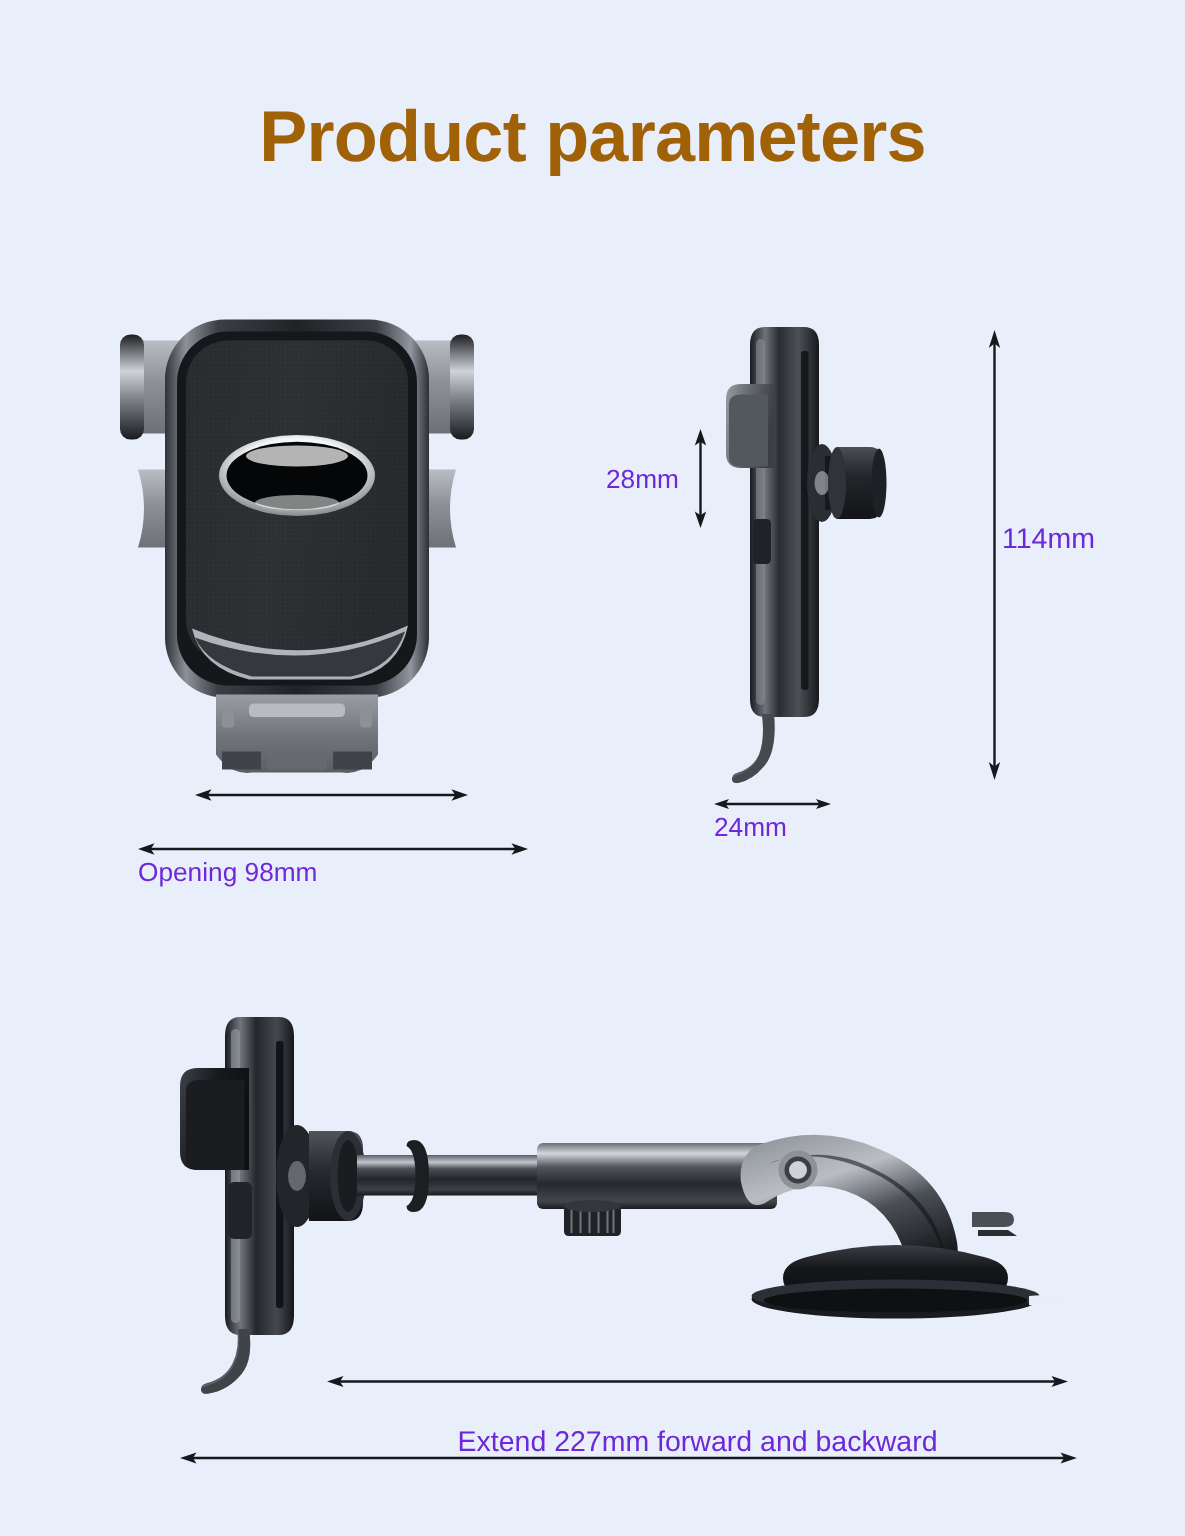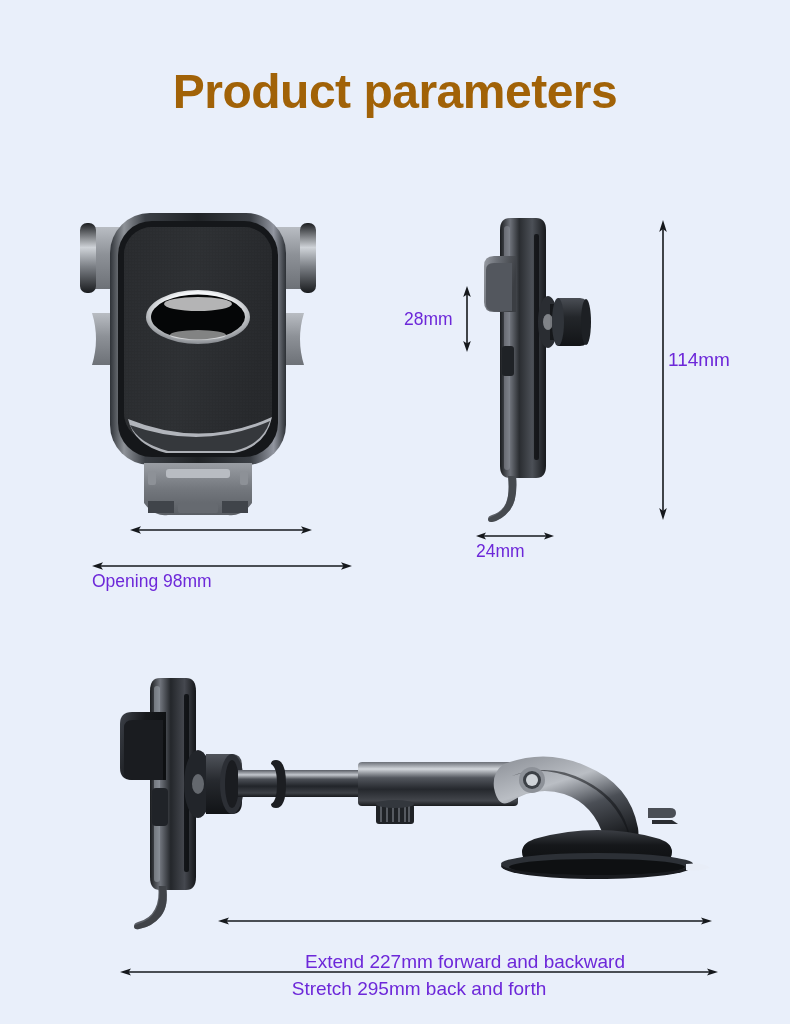--- a/index.html
+++ b/index.html
@@ -340,15 +340,14 @@
   </div>
   <div class="dimlabel big" style="left:218px;top:927px;width:494px;text-align:center;margin-top:24px;">Extend 227mm forward and backward</div>
 
   <div class="arrow" style="left:120px;top:966px;">
     <svg width="598" height="12" viewBox="0 0 598 12">
       <line x1="6" y1="6" x2="592" y2="6" stroke="#15181c" stroke-width="1.6"></line>
       <path d="M0 6 L11 2.4 L8.6 6 L11 9.6 Z" fill="#15181c"></path>
       <path d="M598 6 L587 2.4 L589.4 6 L587 9.6 Z" fill="#15181c"></path>
     </svg>
   </div>
-  <div class="dimlabel big" style="left:120px;top:978px;width:598px;text-align:center;">Stretch 295mm back and forth</div>
 
 </div>
 
 </body></html>

